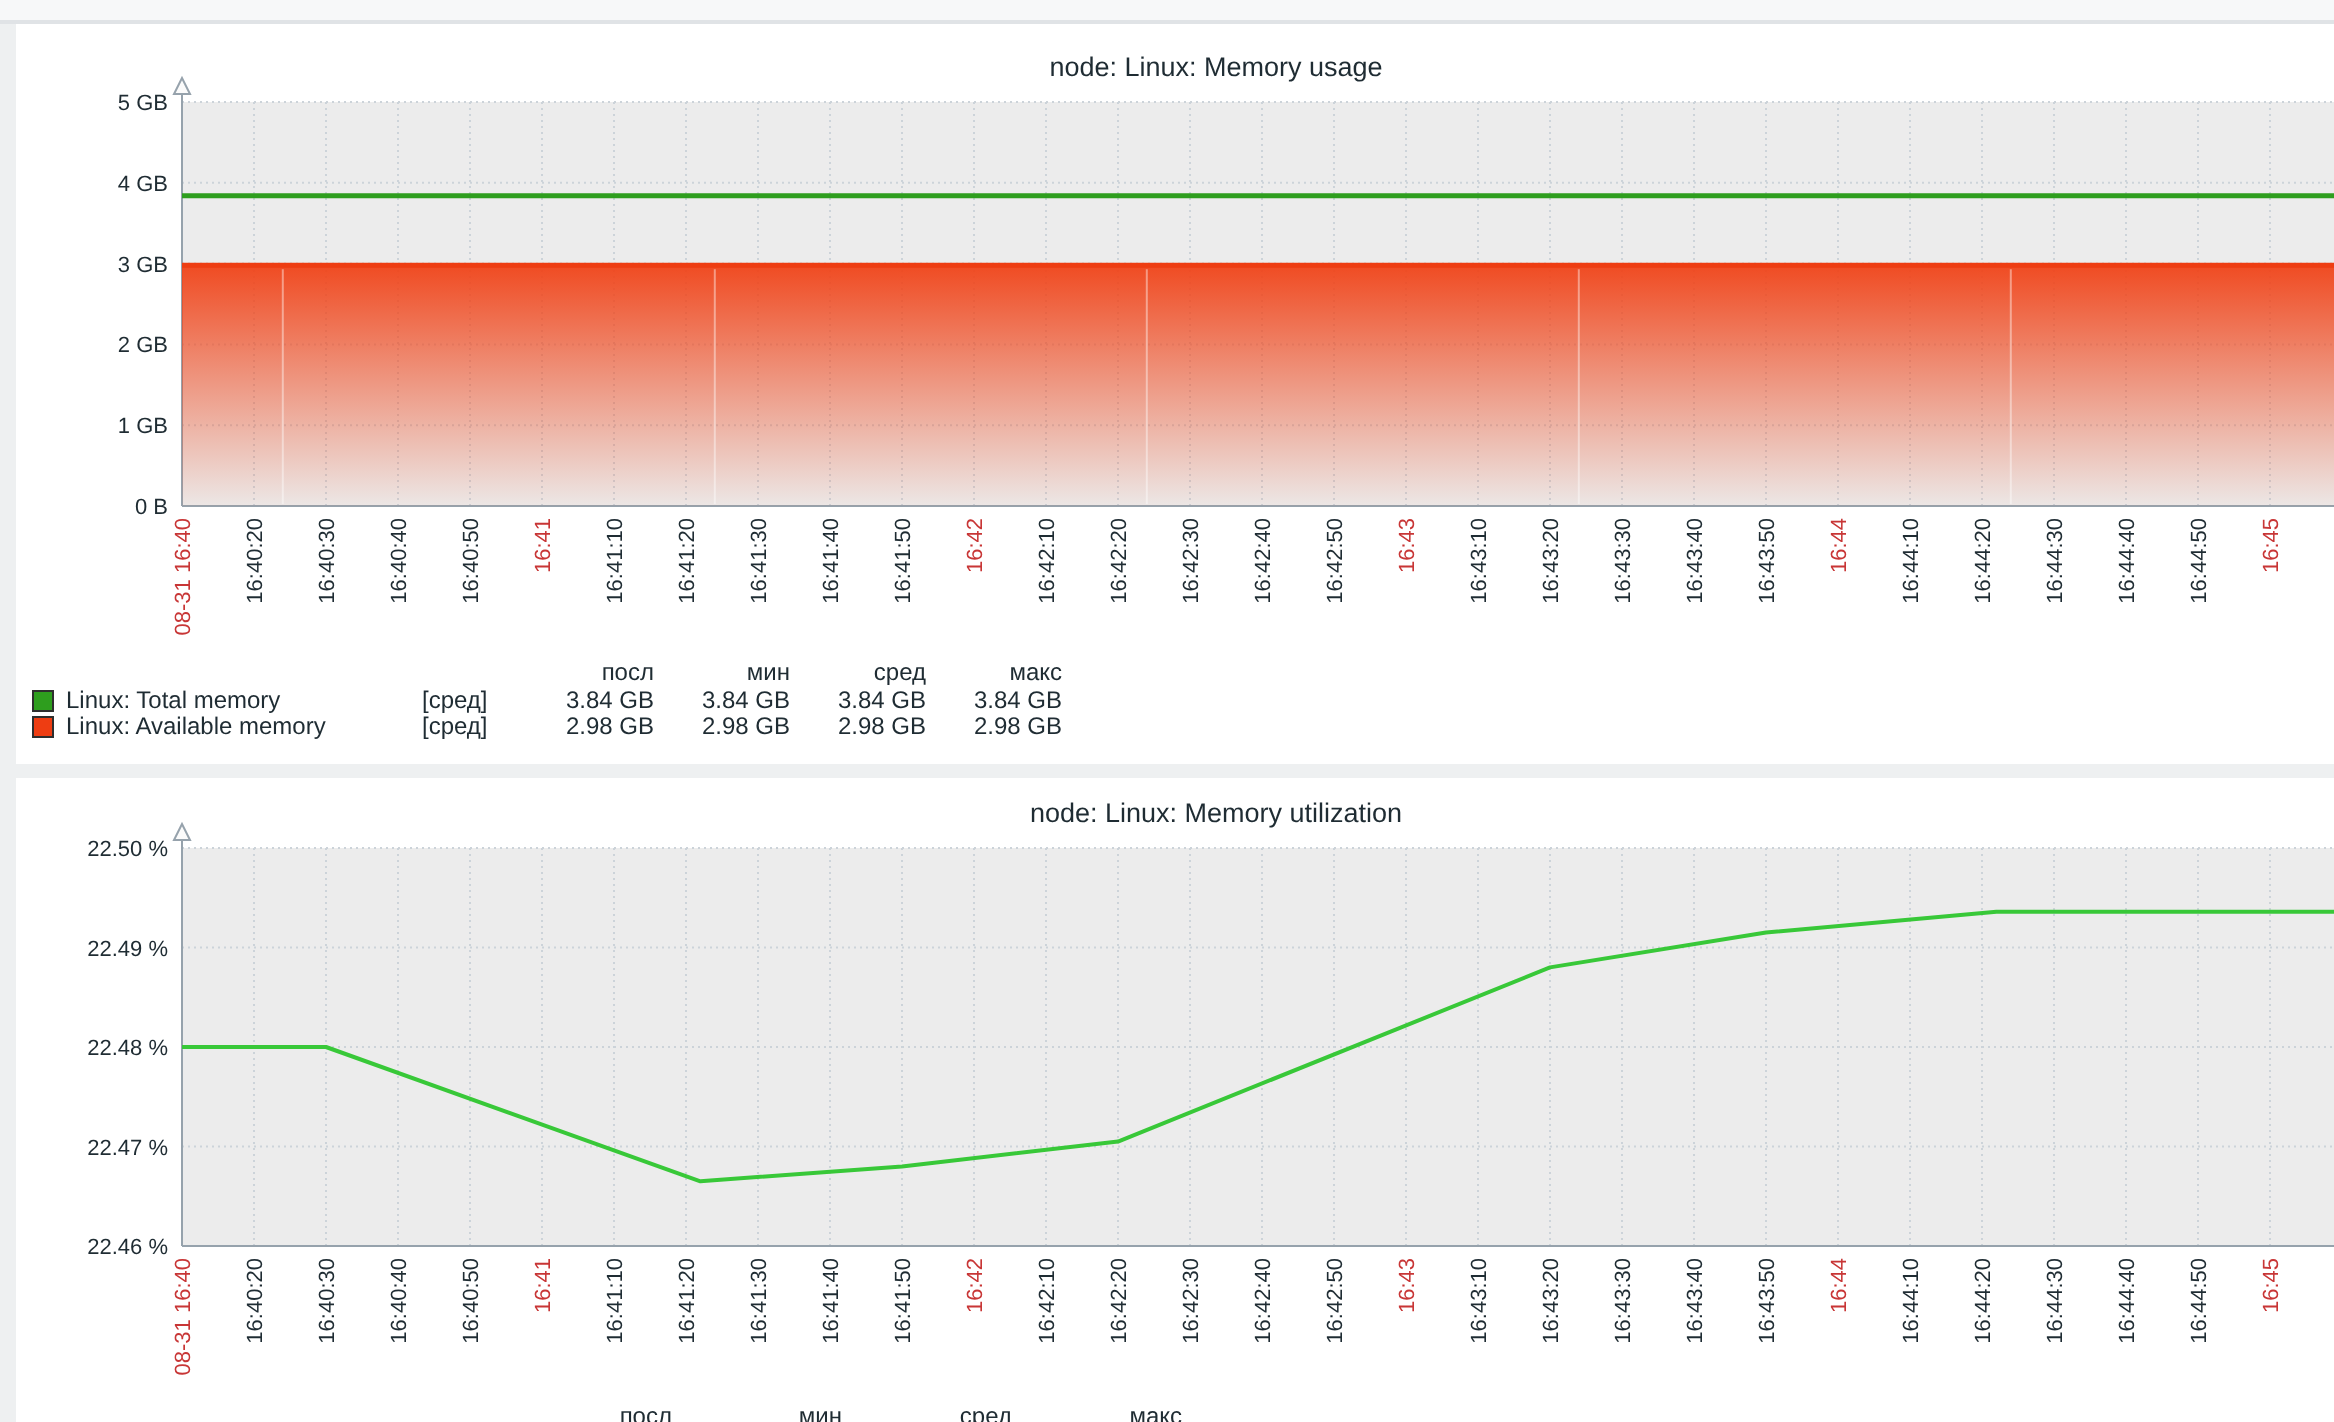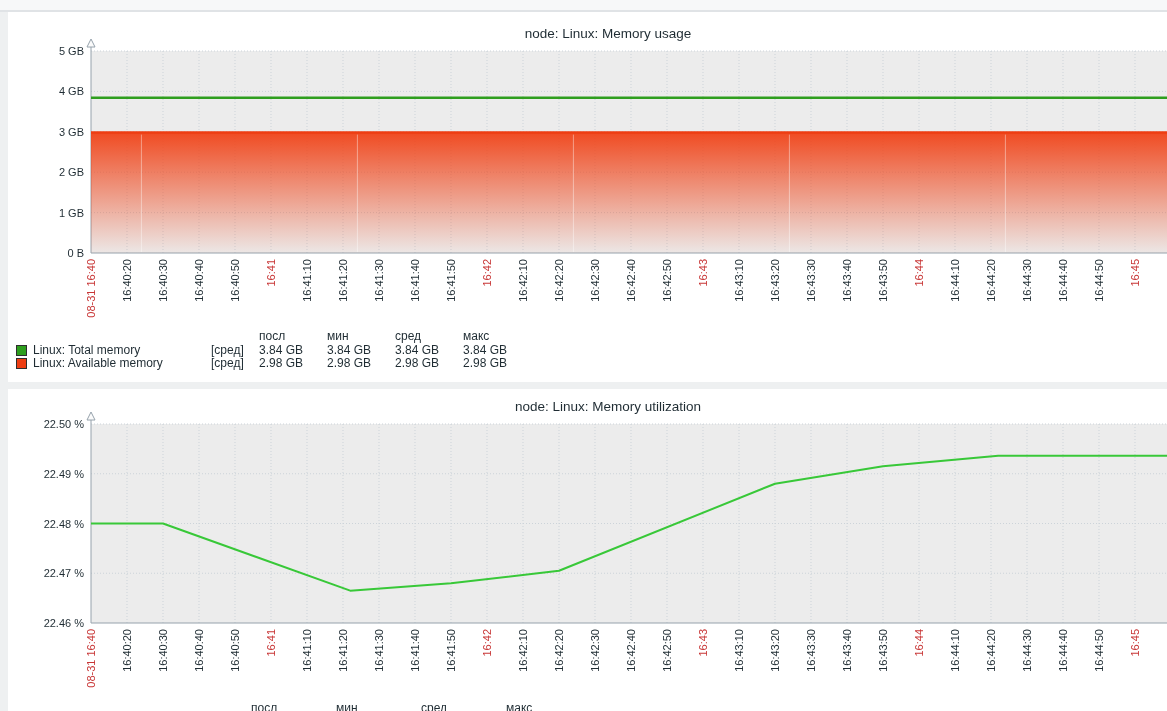--- a/index.html
+++ b/index.html
@@ -17,21 +17,21 @@
   svg text{font-family:"Liberation Sans","DejaVu Sans",sans-serif;fill:#1f2c33}
   .ylab,.xlab{font-size:11px;text-anchor:end}
   .red{fill:#c83636}
   .grid{stroke:#ccd3d9;stroke-width:1;stroke-dasharray:1,2;fill:none}
   .axis{stroke:#96a2ac;stroke-width:1;fill:none}
   .legend{position:absolute;left:8px;font-size:12px;color:#1f2c33;white-space:nowrap}
   #card-0 .legend{top:318px}
   #card-1 .legend{top:313px}
   .lrow{height:13.5px;line-height:13.5px}
   .lspace{display:inline-block;height:1px;vertical-align:middle}
-  .lcell{display:inline-block;text-align:left}
+  .lcell{display:inline-block;text-align:right}
   .llabel,.lfunc{display:inline-block}
   .sw{display:inline-block;width:11px;height:11px;border:1px solid #2e2e2e;
       margin-right:6px;vertical-align:-2px;box-sizing:border-box}
 </style>
 </head>
 <body>
 
 <div class="topbar"></div>
 
 <div class="card" id="card-0">

